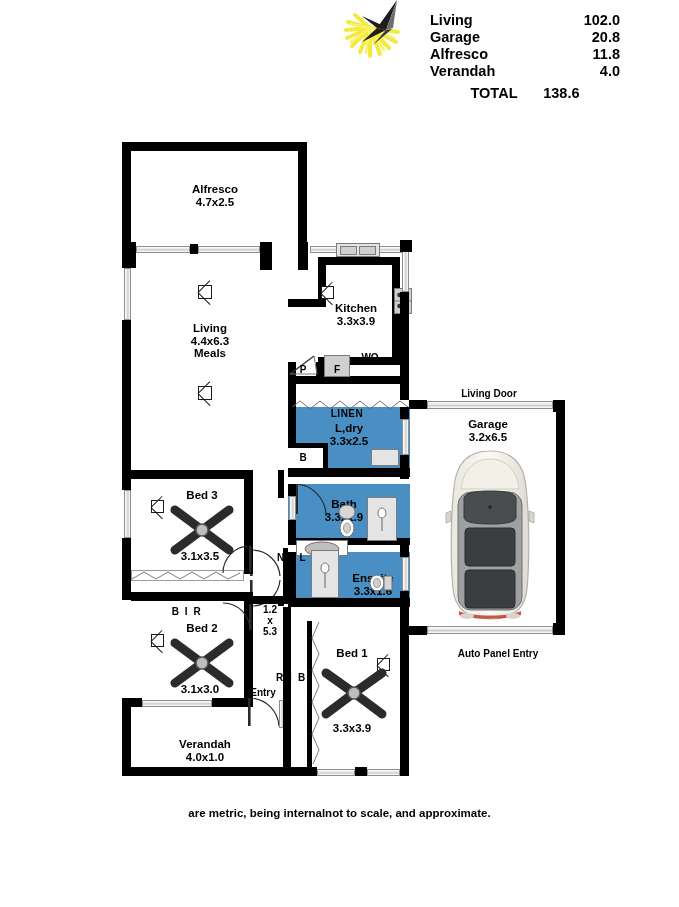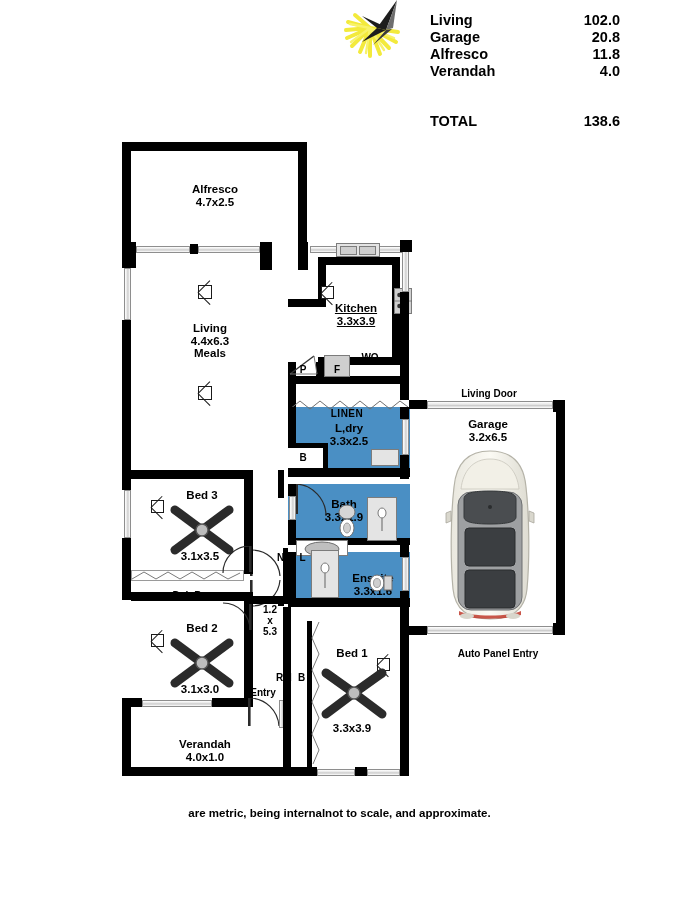--- a/index.html
+++ b/index.html
@@ -4,21 +4,21 @@
 <style>
   html,body{margin:0;padding:0;background:#fff;}
   body{width:679px;height:907px;position:relative;
        font-family:"Liberation Sans",sans-serif;color:#000;overflow:hidden;}
   .abs{position:absolute;}
   
   #area-table{position:absolute;left:430px;top:12px;width:190px;}
   #area-table .row{display:flex;justify-content:space-between;font-size:14.5px;font-weight:bold;line-height:17px;}
   #area-table .hdr{margin-bottom:14px;}
   #area-table .row .v{width:62px;text-align:right;}
-  #area-table .tot{margin-top:33px;}
+  #area-table .tot{margin-top:5px;justify-content:center;}
   
   #compass{position:absolute;left:340px;top:-2px;width:80px;height:62px;}
   
   #plan{position:absolute;left:0;top:0;width:679px;height:800px;}
   .wall{position:absolute;background:#000;}
   .room{position:absolute;background:#fff;}
   .wet{position:absolute;background:#4a8fc4;}
   .lbl{position:absolute;text-align:center;font-weight:bold;font-size:11.5px;
        line-height:12.5px;white-space:nowrap;color:#000;}
   .lbl.sm{font-size:10px;line-height:11px;}
@@ -128,21 +128,21 @@
     <circle cx="5.5" cy="7" r="2.3" fill="#333"></circle>
       <circle cx="12.5" cy="7" r="2.3" fill="#333"></circle>
     <circle cx="5.5" cy="18" r="2.3" fill="#333"></circle>
       <circle cx="12.5" cy="18" r="2.3" fill="#333"></circle>
     <line x1="0" y1="13" x2="18" y2="13" stroke="#6a6a6a" stroke-width="0.8"></line>
     <line x1="9" y1="0" x2="9" y2="26" stroke="#6a6a6a" stroke-width="0.8"></line>
   </svg>
   <div class="win v" style="left:402px;top:248px;width:7px;height:44px;"></div>
   <div class="wall" style="left:400px;top:292px;width:9px;height:98px;"></div>
   <div class="wall" style="left:400px;top:240px;width:12px;height:12px;"></div>
-  <div class="lbl" style="left:318px;top:302px;width:76px;text-decoration:underline;">
+  <div class="lbl" style="left:318px;top:302px;width:76px;">
     <span>Kitchen</span><br>
     <span>3.3x3.9</span>
   </div>
   <div class="dl" style="left:321px;top:286px;width:13px;height:13px;"></div>
 
   <div class="wall" style="left:288px;top:376px;width:112px;height:8px;"></div>
   <div class="wall" style="left:288px;top:362px;width:8px;height:22px;"></div>
   <div class="wall" style="left:316px;top:362px;width:8px;height:16px;"></div>
   <div class="swing" style="left:290px;top:354px;width:26px;height:20px;border-color:#555;border-radius:0;border-width:0;"></div>
   <svg class="abs" style="left:288px;top:352px;" width="32" height="24">
@@ -263,21 +263,21 @@
         <line x1="36" y1="29" x2="63" y2="49"></line>
     </g>
     <circle cx="36" cy="29" r="6" fill="#bdbdbd" stroke="#555" stroke-width="1.4"></circle>
   </svg>
 
   <div class="robe" style="left:131px;top:570px;width:113px;height:11px;"></div>
   <svg class="abs" style="left:132px;top:571px;" width="111" height="9">
     <path d="M0 8 L12 1 L24 8 L36 1 L48 8 L60 1 L72 8 L84 1 L96 8 L108 2" stroke="#7a7a7a" stroke-width="1" fill="none"></path>
   </svg>
   <div class="wall" style="left:131px;top:592px;width:122px;height:9px;"></div>
-  <div class="lbl sm" style="left:152px;top:590px;width:70px;letter-spacing:1.5px;font-style:italic;">B I R</div>
+  <div class="lbl sm" style="left:152px;top:606px;width:70px;letter-spacing:1.5px;">B I R</div>
   <svg class="abs" style="left:222px;top:546px;" width="30" height="30">
     <path d="M28 0 A27 27 0 0 0 1 27" stroke="#2b2b2b" stroke-width="1.2" fill="none"></path>
     <rect x="27" y="0" width="2.6" height="26" fill="#2b2b2b"></rect>
   </svg>
 
   <div class="wall" style="left:244px;top:600px;width:9px;height:98px;"></div>
   <div class="lbl" style="left:172px;top:622px;width:60px;">
     <span>Bed 2</span>
   </div>
   <div class="lbl" style="left:165px;top:683px;width:70px;">

